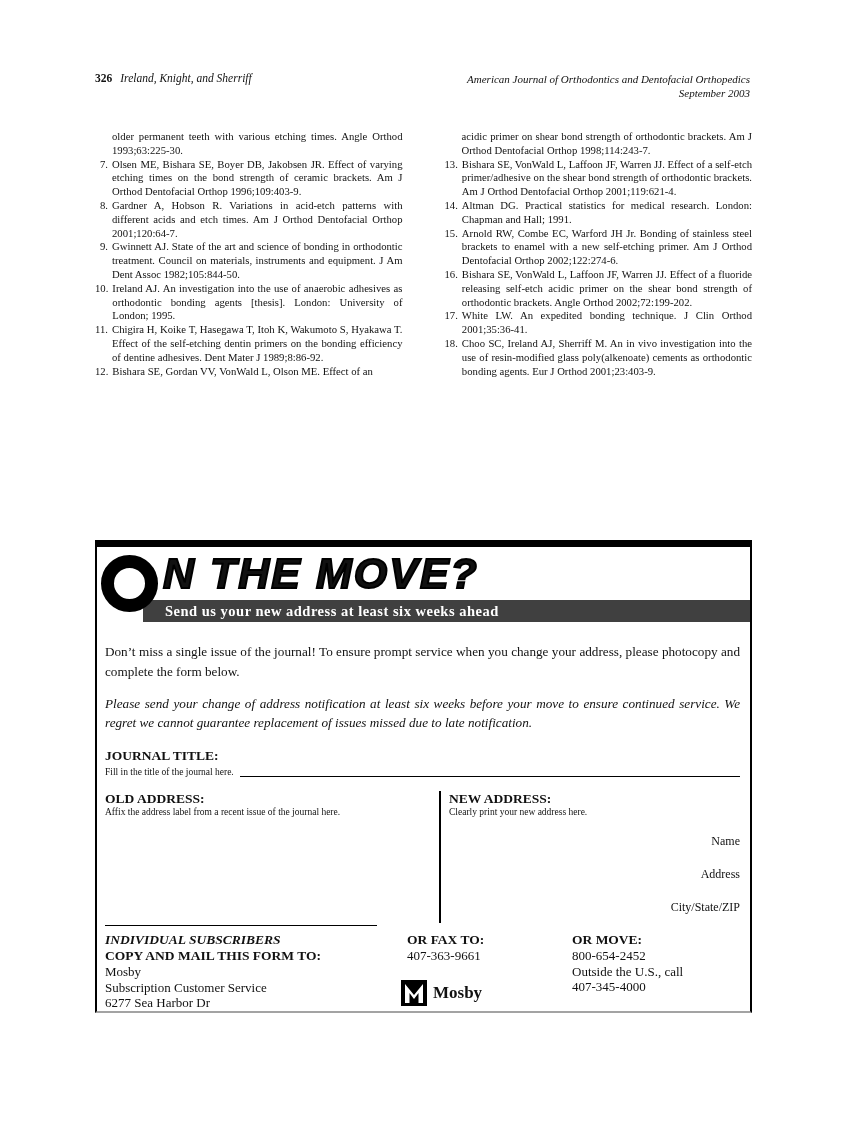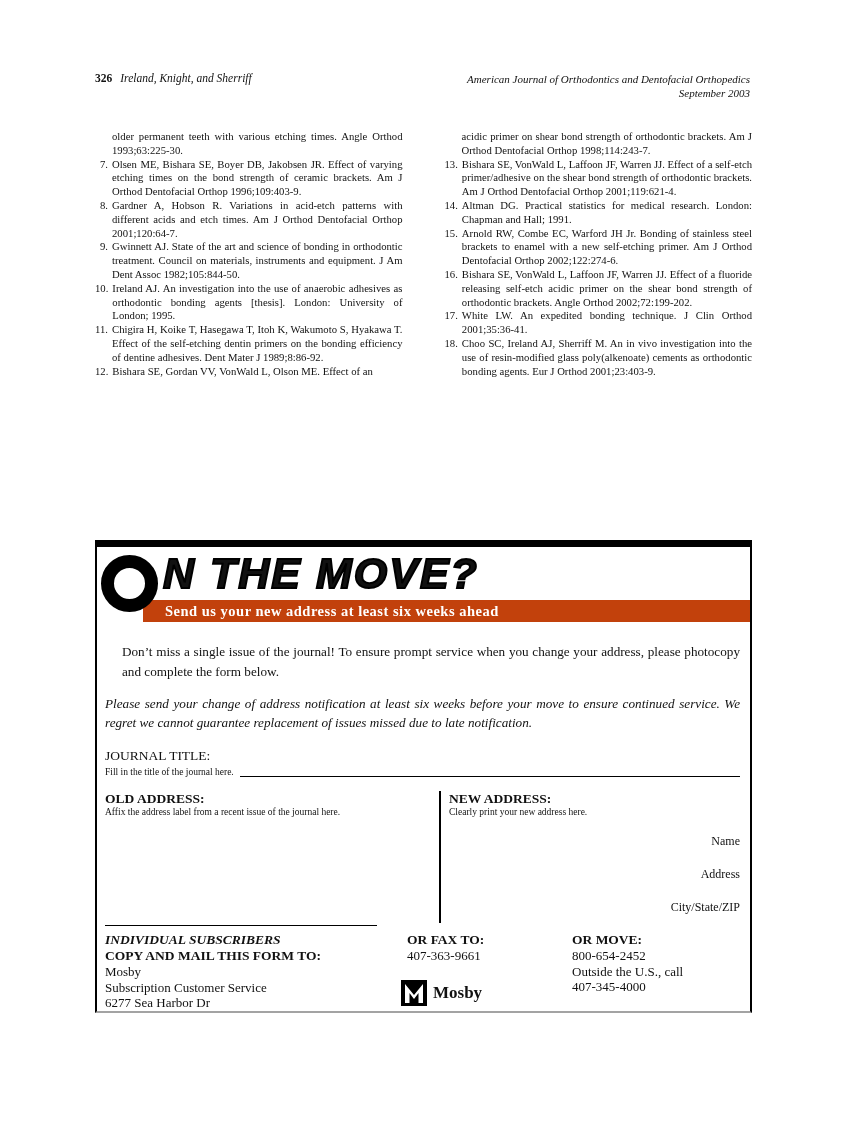--- a/index.html
+++ b/index.html
@@ -29,28 +29,28 @@
     position:absolute; left:4px; top:8px; width:57px; height:57px;
     border:13px solid #000; border-radius:50%; background:#fff; z-index:3;
   }
   .ad-title {
     position:absolute; left:66px; top:2px; z-index:2;
     font-family:"Liberation Sans","DejaVu Sans",sans-serif;
     font-weight:bold; font-style:italic; font-size:43px; letter-spacing:2px;
     -webkit-text-stroke:2px #000;
   }
   .ad-banner {
-    position:absolute; left:46px; right:0; top:53px; height:22px; background:#c2410c;
+    position:absolute; left:46px; right:0; top:53px; height:22px; background:#404040;
     color:#fff; font-weight:bold; font-size:14.5px; line-height:22px;
     padding-left:22px; letter-spacing:0.5px; z-index:1;
   }
   .form-content { position:absolute; top:75px; left:0; right:0; bottom:0; padding:20px 10px 0 8px; }
-  .p-intro { font-size:13.2px; line-height:1.5; text-align:justify;margin-left:17px; }
+  .p-intro { font-size:13.2px; line-height:1.5; text-align:justify; }
   .p-notice { font-size:13.2px; line-height:1.5; text-align:justify; font-style:italic; margin-top:12px; }
-  .jt-label { margin-top:15px; font-weight:normal; font-size:13.5px; }
+  .jt-label { margin-top:15px; font-weight:bold; font-size:13.5px; }
   .jt-row { display:flex; align-items:flex-end; margin-top:1px;justify-content:center; }
   .hint { font-size:9.5px; }
   .jt-line { flex:1; border-bottom:1.5px solid #000; margin-left:6px; height:12px; }
   .addr-row { display:flex; margin-top:14px; height:132px; }
   .addr-old { flex:0 0 334px; padding-right:10px; }
   .addr-new { flex:1; border-left:2px solid #000; padding-left:8px; }
   .addr-label { font-weight:bold; font-size:13.5px; }
   .field-row { display:flex; align-items:flex-end; margin-top:17px;flex-direction:column; }
   .field-label { font-size:12px; }
   .field-line { flex:1; border-bottom:1.5px solid #000; margin-left:8px; height:12px; }

